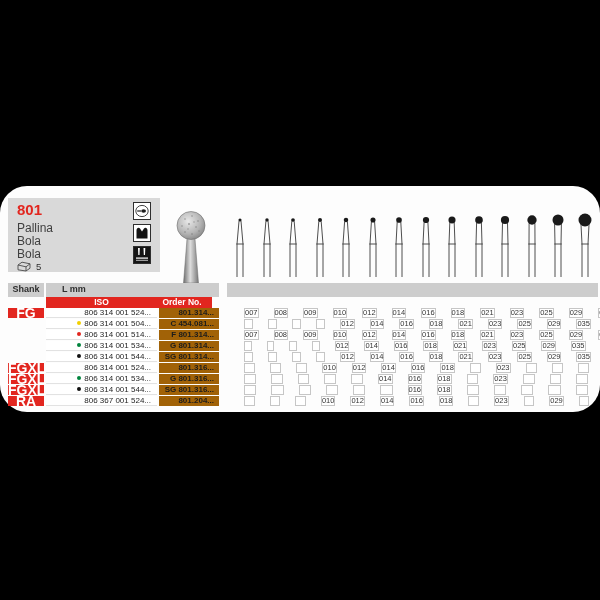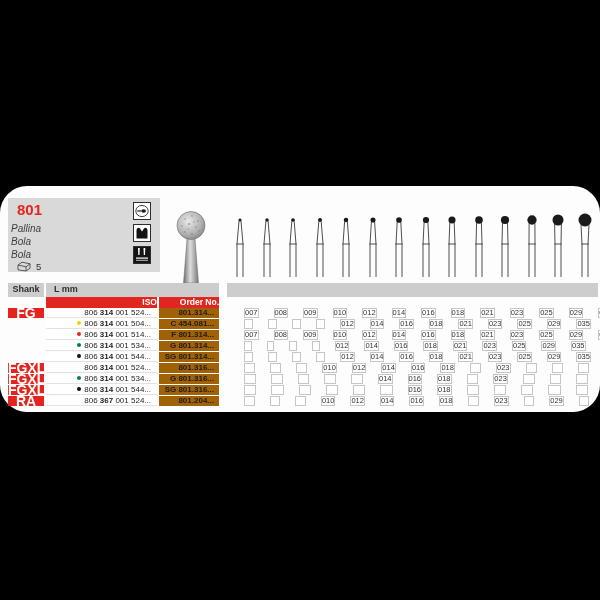--- a/index.html
+++ b/index.html
@@ -3,35 +3,35 @@
 <meta charset="utf-8">
 <style>
   html,body{margin:0;padding:0;background:#000;}
   *{box-sizing:border-box;}
   .stage{position:relative;width:600px;height:600px;background:#000;overflow:hidden;
          font-family:"Liberation Sans", sans-serif;}
   .content{position:absolute;left:0;top:186px;width:600px;height:226px;background:#fdfdfd;border-radius:27px;}
   
   .infobox{position:absolute;left:8px;top:12px;width:152px;height:74px;background:#d9d9d9;}
   .prodcode{position:absolute;left:9px;top:3px;font-size:15px;font-weight:bold;color:#e2261f;}
-  .prodnames{position:absolute;left:3px;top:24px;font-size:10px;color:#3f3f3f;line-height:13px;font-style:italic;}
+  .prodnames{position:absolute;left:9px;top:24px;font-size:12px;color:#3f3f3f;line-height:13px;}
   .packrow{position:absolute;left:9px;top:63px;font-size:9.5px;color:#2e2e2e;display:flex;align-items:center;gap:5px;}
   .sideicons{position:absolute;left:125px;top:4px;width:20px;display:flex;flex-direction:column;gap:4px;}
   
   .band{position:absolute;height:14px;background:#cdcdcd;font-size:9px;font-weight:bold;color:#2e2e2e;line-height:13px;}
   .redhead{position:absolute;top:111px;height:11px;background:#e2261f;color:#fff;
-           font-size:8.5px;font-weight:bold;text-align:right;line-height:11px;}
+           font-size:8.5px;font-weight:bold;text-align:center;line-height:11px;}
   
   .row{position:absolute;left:0;width:600px;height:11px;}
   .badge{position:absolute;left:8px;top:0;width:36px;height:10px;background:#e2261f;color:#fff;
          font-size:14px;font-weight:bold;text-align:center;line-height:10px;}
   .isocell{position:absolute;left:46px;top:0;width:111px;height:10px;background:#fff;
            border-bottom:1px solid #e2e2e2;font-size:8px;color:#262626;text-align:right;
            padding-right:6px;line-height:10px;white-space:nowrap;}
-  .isocell b{font-weight:bold;}
+  .isocell b{font-weight:normal;}
   .dot{display:inline-block;width:4px;height:4px;border-radius:50%;margin-right:3px;vertical-align:1px;}
   .ordcell{position:absolute;left:159px;top:0;width:60px;height:10px;background:#a16207;
            font-size:8px;font-weight:bold;color:#1c1c1c;text-align:right;padding-right:5px;
            line-height:10px;white-space:nowrap;}
   .grid{position:absolute;left:244px;top:0;width:371px;height:10px;display:flex;gap:15px;}
   .cell{flex:1;border:1px solid #c6c6c6;background:#fff;font-size:7.5px;color:#333;
         text-align:center;line-height:8px;}
   .burph{position:absolute;left:172px;top:23px;}
   .silh{position:absolute;top:24px;}
 </style>
@@ -157,25 +157,25 @@
           <circle cx="13" cy="10" r="5.50" fill="#1a1a1a"></circle>
           <path d="M9.6,14.0 L10,34 M16.4,14.0 L16,34 M9.3,34 L16.7,34 M10,34 L10,67 M16,34 L16,67" fill="none" stroke="#3a3a3a" stroke-width="0.9"></path>
         </svg>
         <svg width="26" height="68" viewBox="0 0 26 68" class="silh" style="left: 571.75px;">
           <circle cx="13" cy="10" r="6.48" fill="#1a1a1a"></circle>
           <path d="M9.0,14.7 L10,34 M17.0,14.7 L16,34 M9.3,34 L16.7,34 M10,34 L10,67 M16,34 L16,67" fill="none" stroke="#3a3a3a" stroke-width="0.9"></path>
         </svg>
       </div>
 
     <div class="band" style="left:8px;top:97px;width:36px;text-align:center;">Shank</div>
-    <div class="band" style="left:46px;top:97px;width:173px;padding-left:8px;">L mm</div>
+    <div class="band" style="left:46px;top:97px;width:173px;padding-left:16px;">L mm</div>
     <div class="band" style="left:227px;top:97px;width:371px;"></div>
 
     <div class="redhead" style="left:46px;width:111px;">ISO</div>
-    <div class="redhead" style="left:159px;width:60px;">Order No.</div>
+    <div class="redhead" style="left:152px;width:60px;">Order No.</div>
 
     <div id="rows">
         <div class="row" style="top: 122px;">
           <div class="badge">FG</div>
           <div class="isocell"><span>806 </span><b>314</b><span> 001 524...</span></div>
           <div class="ordcell">801.314...</div>
           <div class="grid">
             <div class="cell">007</div>
             <div class="cell">008</div>
             <div class="cell">009</div>

